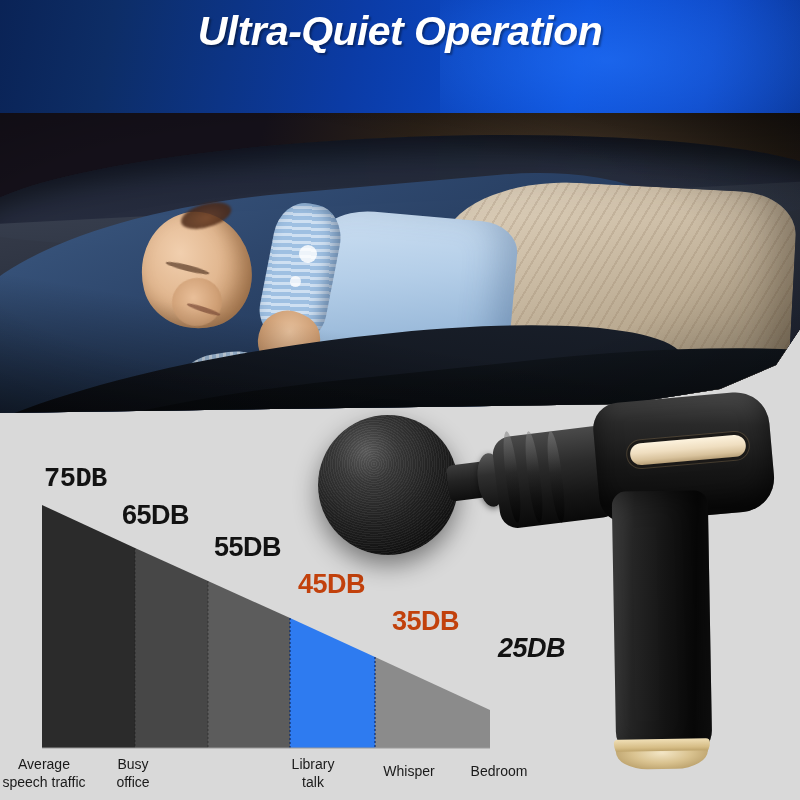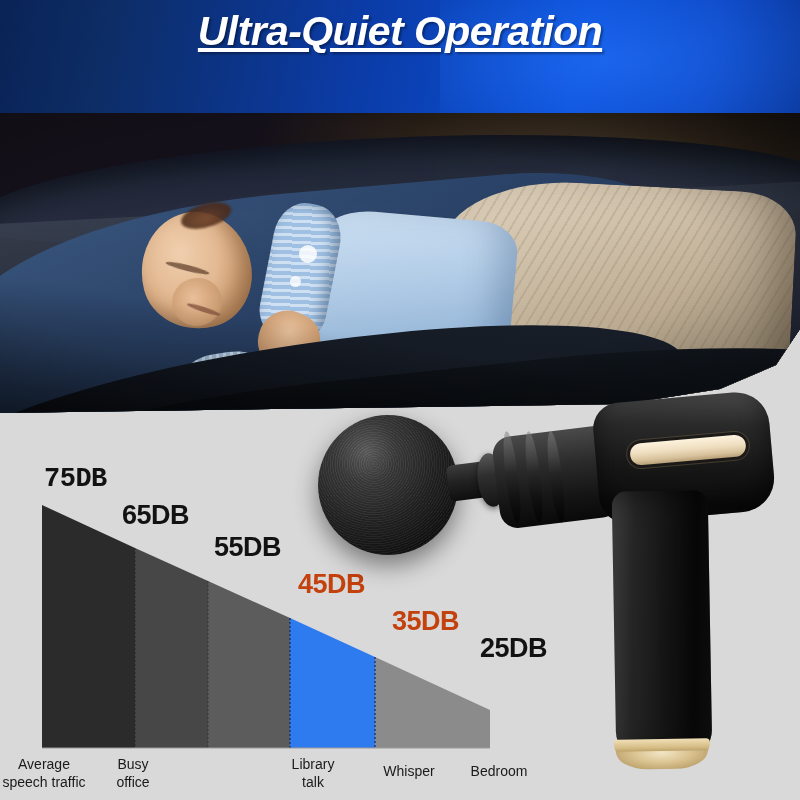--- a/index.html
+++ b/index.html
@@ -24,21 +24,20 @@
     pointer-events:none;
   }
   .banner h1{
     position:absolute; left:0; right:0; top:10px;
     text-align:center;
     font-size:41px; line-height:1.05;
     font-style:italic; font-weight:bold;
     color:#ffffff;
     letter-spacing:-0.6px;
     text-shadow:2px 2px 2px rgba(0,0,0,0.35);
-    text-decoration:underline;
   }
   .banner h2{
     position:absolute; left:0; right:0; top:68px;
     text-align:center;
     font-size:20px; font-weight:normal;
     color:#f2f5ff;
     letter-spacing:-0.2px;
     text-shadow:1px 1px 1px rgba(0,0,0,0.3);
   }
 
@@ -339,21 +338,21 @@
       <line x1="375" y1="257" x2="375" y2="348" stroke="#0a2a6a" stroke-width="1.4" stroke-dasharray="2 2" opacity="0.85"></line>
 
       <line x1="42" y1="348" x2="490" y2="348" stroke="#9a9a9a" stroke-width="1"></line>
     </svg>
 
     <div class="db-label" style="left:44px;  top:64px;font-family:Liberation Mono, monospace;">75DB</div>
     <div class="db-label" style="left:122px; top:100px;">65DB</div>
     <div class="db-label" style="left:214px; top:132px;">55DB</div>
     <div class="db-label blue" style="left:298px; top:169px;">45DB</div>
     <div class="db-label blue" style="left:392px; top:206px;">35DB</div>
-    <div class="db-label" style="left:480px; top:233px;">25DB</div>
+    <div class="db-label" style="left:498px; top:233px;font-style:italic;">25DB</div>
 
     <div class="cat-label" style="left:44px;  top:356px;">
       <div>Average</div>
       <div>speech traffic</div>
     </div>
     <div class="cat-label" style="left:133px; top:356px;">
       <div>Busy</div>
       <div>office</div>
     </div>
     <div class="cat-label" style="left:313px; top:356px;">

